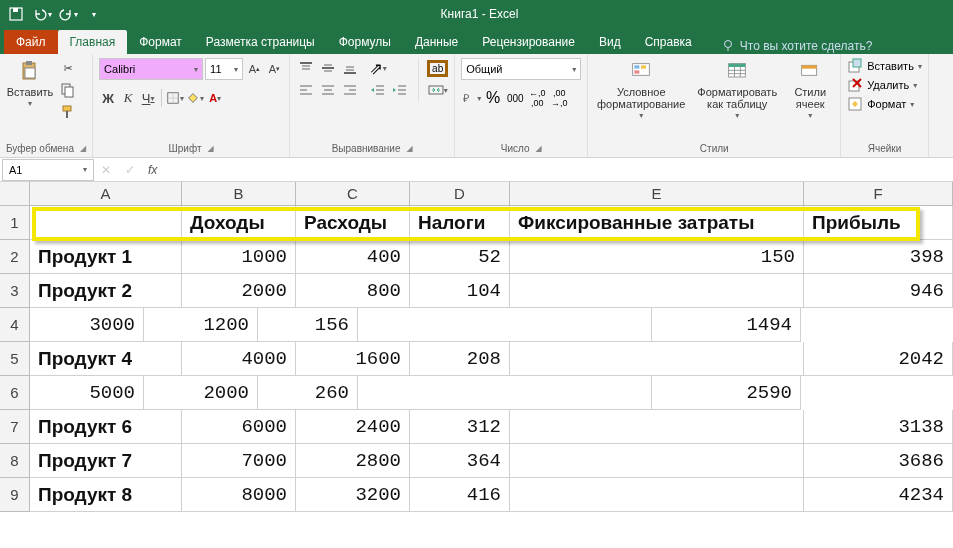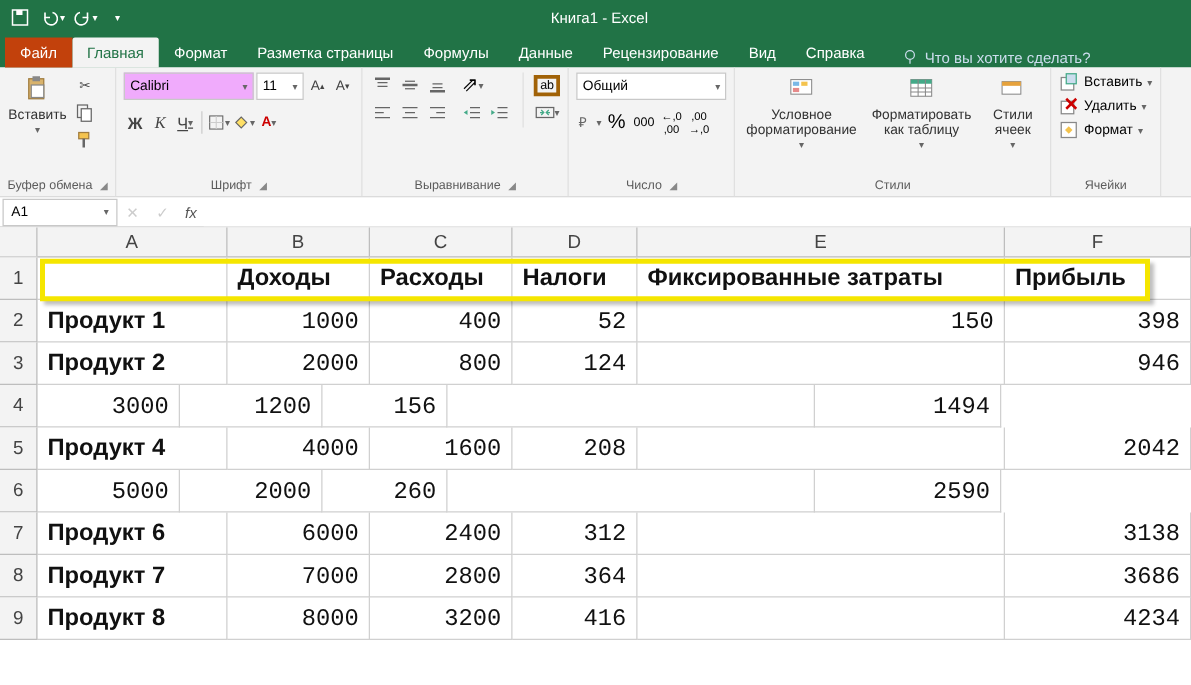--- a/index.html
+++ b/index.html
@@ -451,21 +451,21 @@
           <div class="cell C num">400</div>
           <div class="cell D num">52</div>
           <div class="cell E num">150</div>
           <div class="cell F num">398</div>
         </div>
         <div class="row">
           <div class="rh">3</div>
           <div class="cell A boldc">Продукт 2</div>
           <div class="cell B num">2000</div>
           <div class="cell C num">800</div>
-          <div class="cell D num">124</div>
+          <div class="cell D num">104</div>
           <div class="cell E num"></div>
           <div class="cell F num">946</div>
         </div>
         <div class="row">
           <div class="rh">4</div>
           <div class="cell B num">3000</div>
           <div class="cell C num">1200</div>
           <div class="cell D num">156</div>
           <div class="cell E num"></div>
           <div class="cell F num">1494</div>

